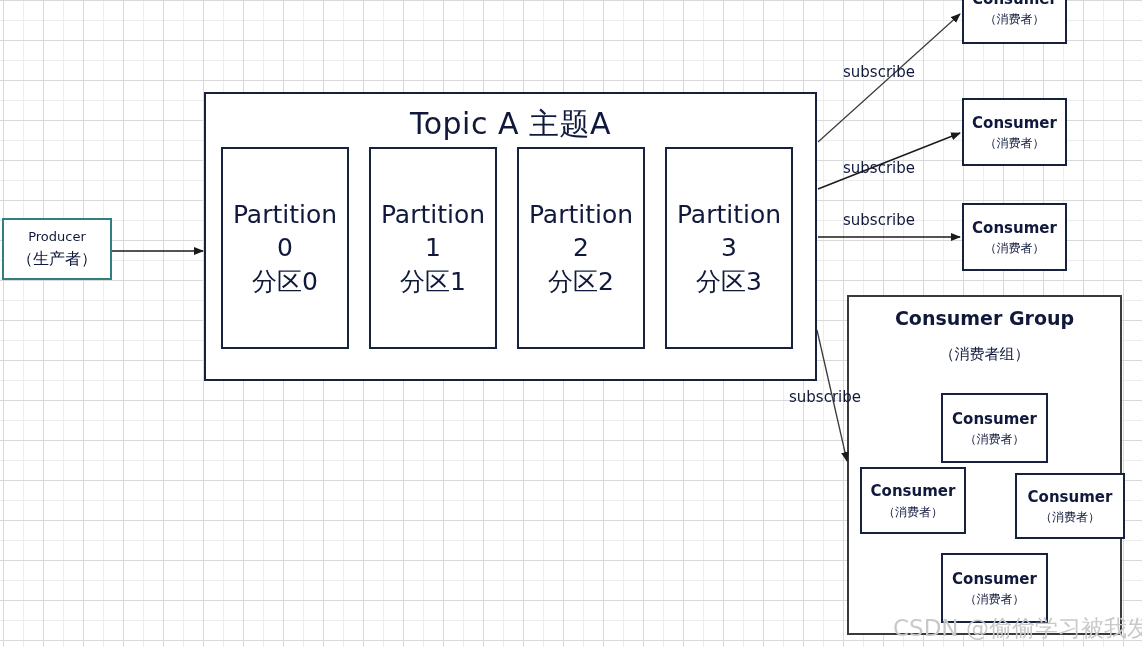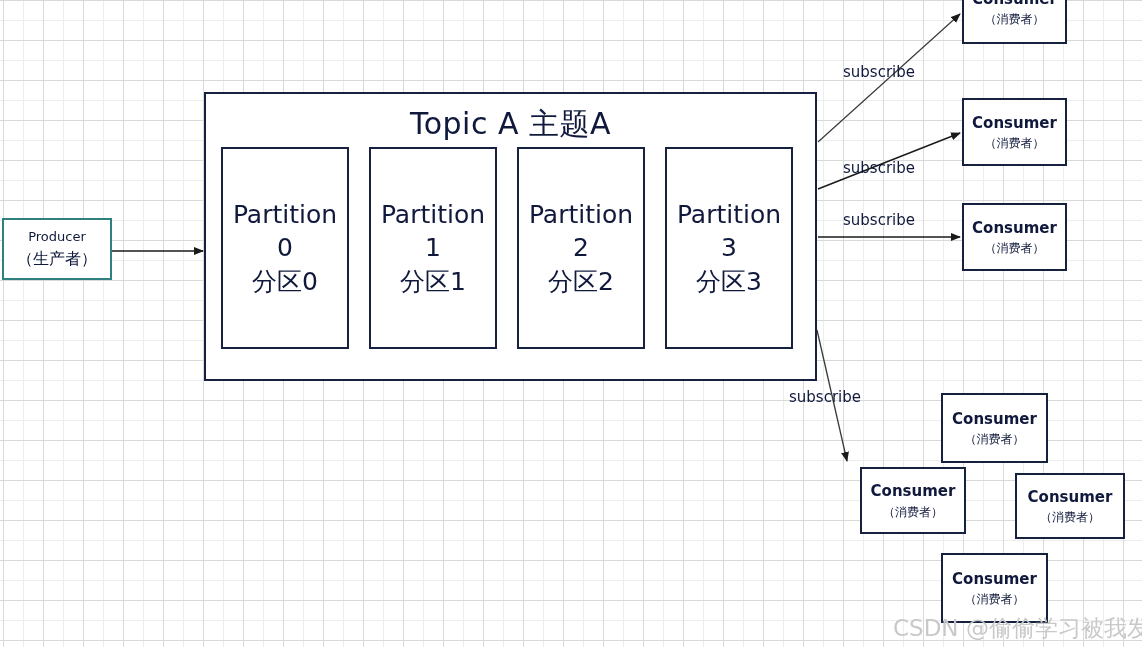--- a/index.html
+++ b/index.html
@@ -183,20 +183,24 @@
     <span class="pline">Partition</span>
     <span class="pline">2</span>
     <span class="pline">分区2</span>
   </div>
   <div class="partition" id="p3">
     <span class="pline">Partition</span>
     <span class="pline">3</span>
     <span class="pline">分区3</span>
   </div>
 
+  <div class="box gray" id="consumer-group">
+    <span id="cg-title">Consumer Group</span>
+    <span id="cg-sub">（消费者组）</span>
+  </div>
 
   <div class="consumer" id="c-top">
     <span class="l1">Consumer</span>
     <span class="l2">（消费者）</span>
   </div>
   <div class="consumer" id="c-mid">
     <span class="l1">Consumer</span>
     <span class="l2">（消费者）</span>
   </div>
   <div class="consumer" id="c-bottom">

